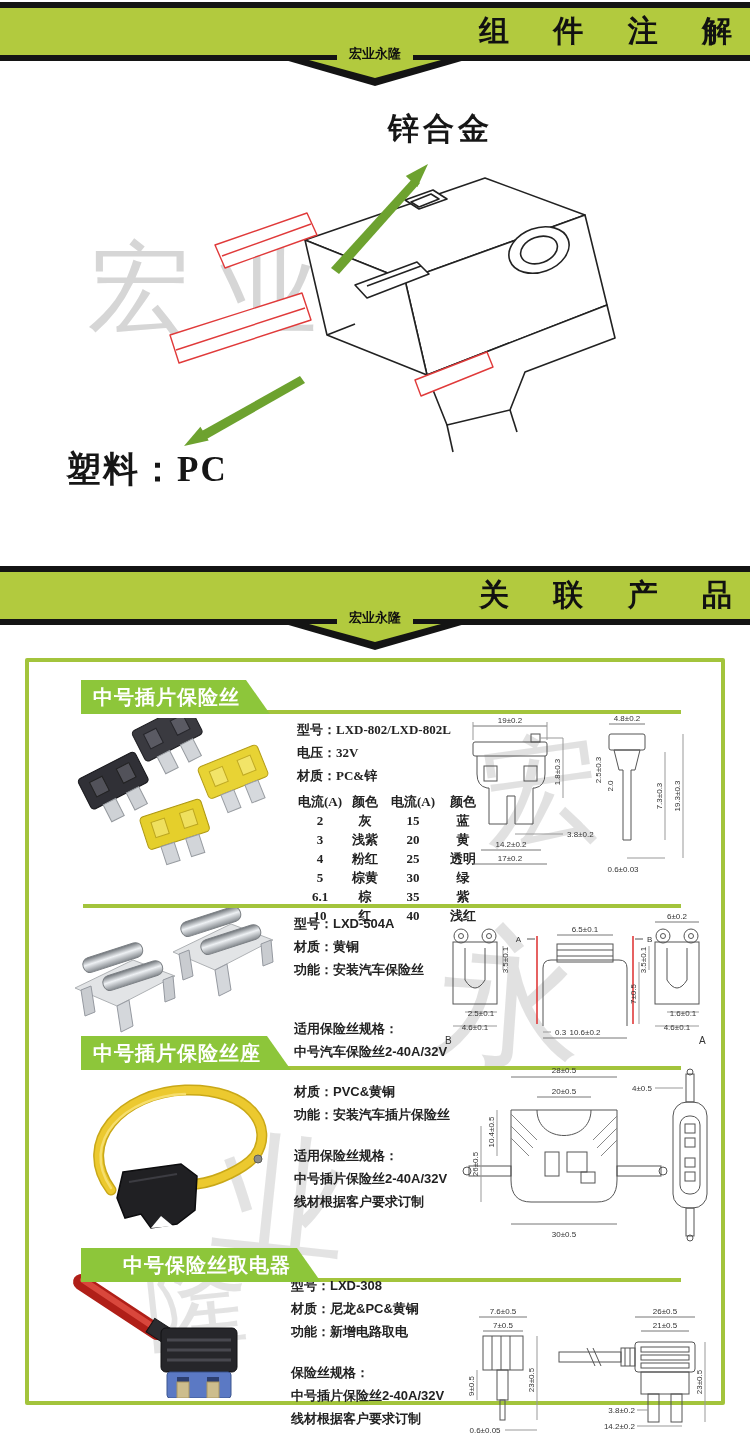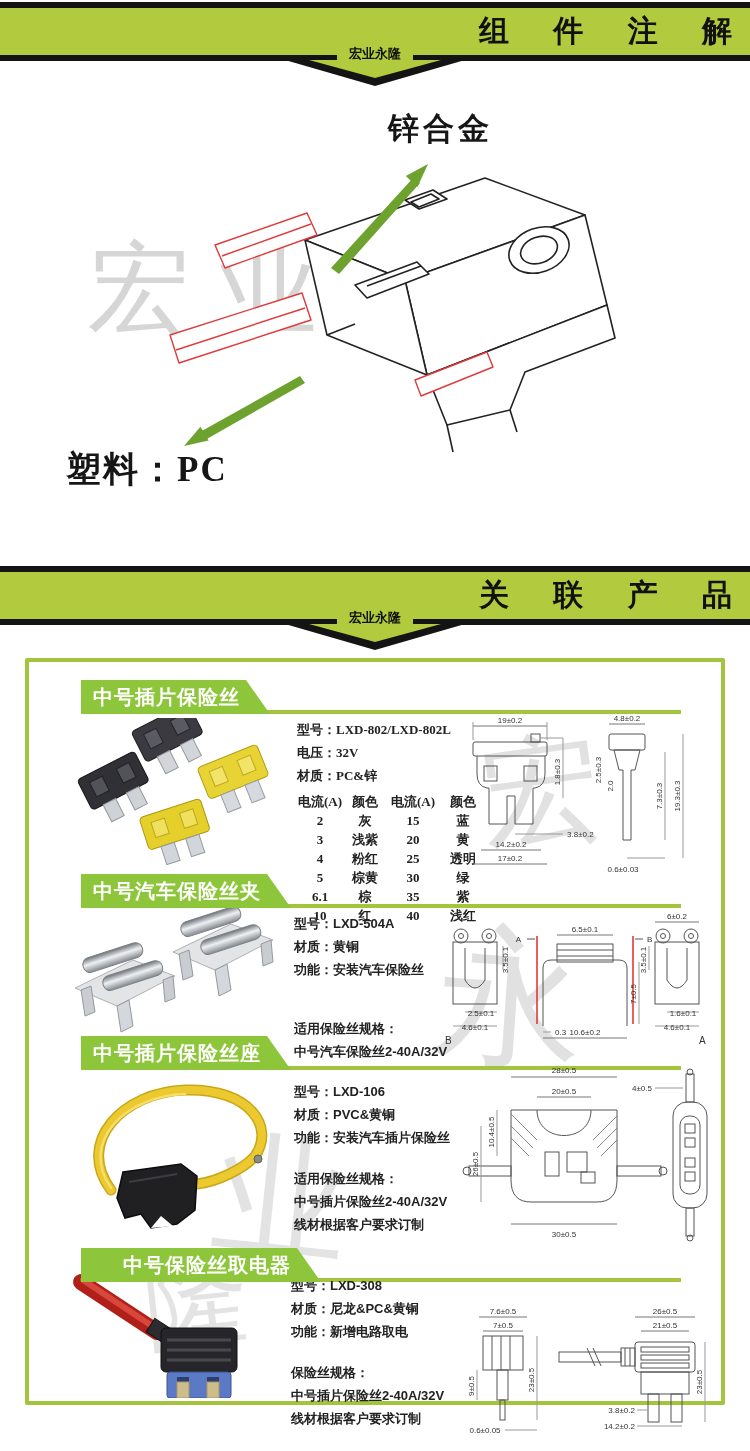--- a/index.html
+++ b/index.html
@@ -241,21 +241,20 @@
         <text x="150" y="58" text-anchor="middle" transform="rotate(-90 150 58)">2.5±0.3</text>
         <text x="162" y="74" text-anchor="middle" transform="rotate(-90 162 74)">2.0</text>
         <text x="211" y="84" text-anchor="middle" transform="rotate(-90 211 84)">7.3±0.3</text>
         <text x="229" y="84" text-anchor="middle" transform="rotate(-90 229 84)">19.3±0.3</text>
         <text x="172" y="160" text-anchor="middle">0.6±0.03</text>
       </g>
     </svg>
   </div>
 
   <div class="ribbon-line" style="left:54px;top:242px;width:598px;"></div>
-  <div class="ribbon" style="left:52px;top:212px;">中号汽车保险丝夹</div>
 
   <div class="photo" style="left:36px;top:246px;">
     <svg width="228" height="138" viewBox="0 0 228 138">
       <defs>
         <linearGradient id="metal" x1="0" y1="0" x2="0" y2="1">
           <stop offset="0" stop-color="#6f7479"></stop>
             <stop offset="0.45" stop-color="#eef1f4"></stop>
             <stop offset="1" stop-color="#83888d"></stop>
         </linearGradient>
       </defs>
@@ -359,21 +358,20 @@
       </g>
       <g>
         <path d="M58,102 L116,94 L132,106 L130,140 L112,154 L86,158 L76,144 L60,148 L52,128 Z" fill="#202023" stroke="#0c0c0e" stroke-width="1.5"></path>
         <path d="M86,158 L96,146 L108,156" fill="#fff" stroke="none"></path>
         <path d="M64,112 L112,104" stroke="#3c3c42" stroke-width="2" fill="none"></path>
       </g>
     </svg>
   </div>
 
   <div class="specs" style="left:265px;top:418px;">
-    <div class="line">型号：LXD-106</div>
     <div class="line">材质：PVC&amp;黄铜</div>
     <div class="line">功能：安装汽车插片保险丝</div>
     <div class="notes">
       <div class="line">适用保险丝规格：</div>
       <div class="line">中号插片保险丝2-40A/32V</div>
       <div class="line">线材根据客户要求订制</div>
     </div>
   </div>
 
   <div class="tdraw" style="left:420px;top:398px;">

